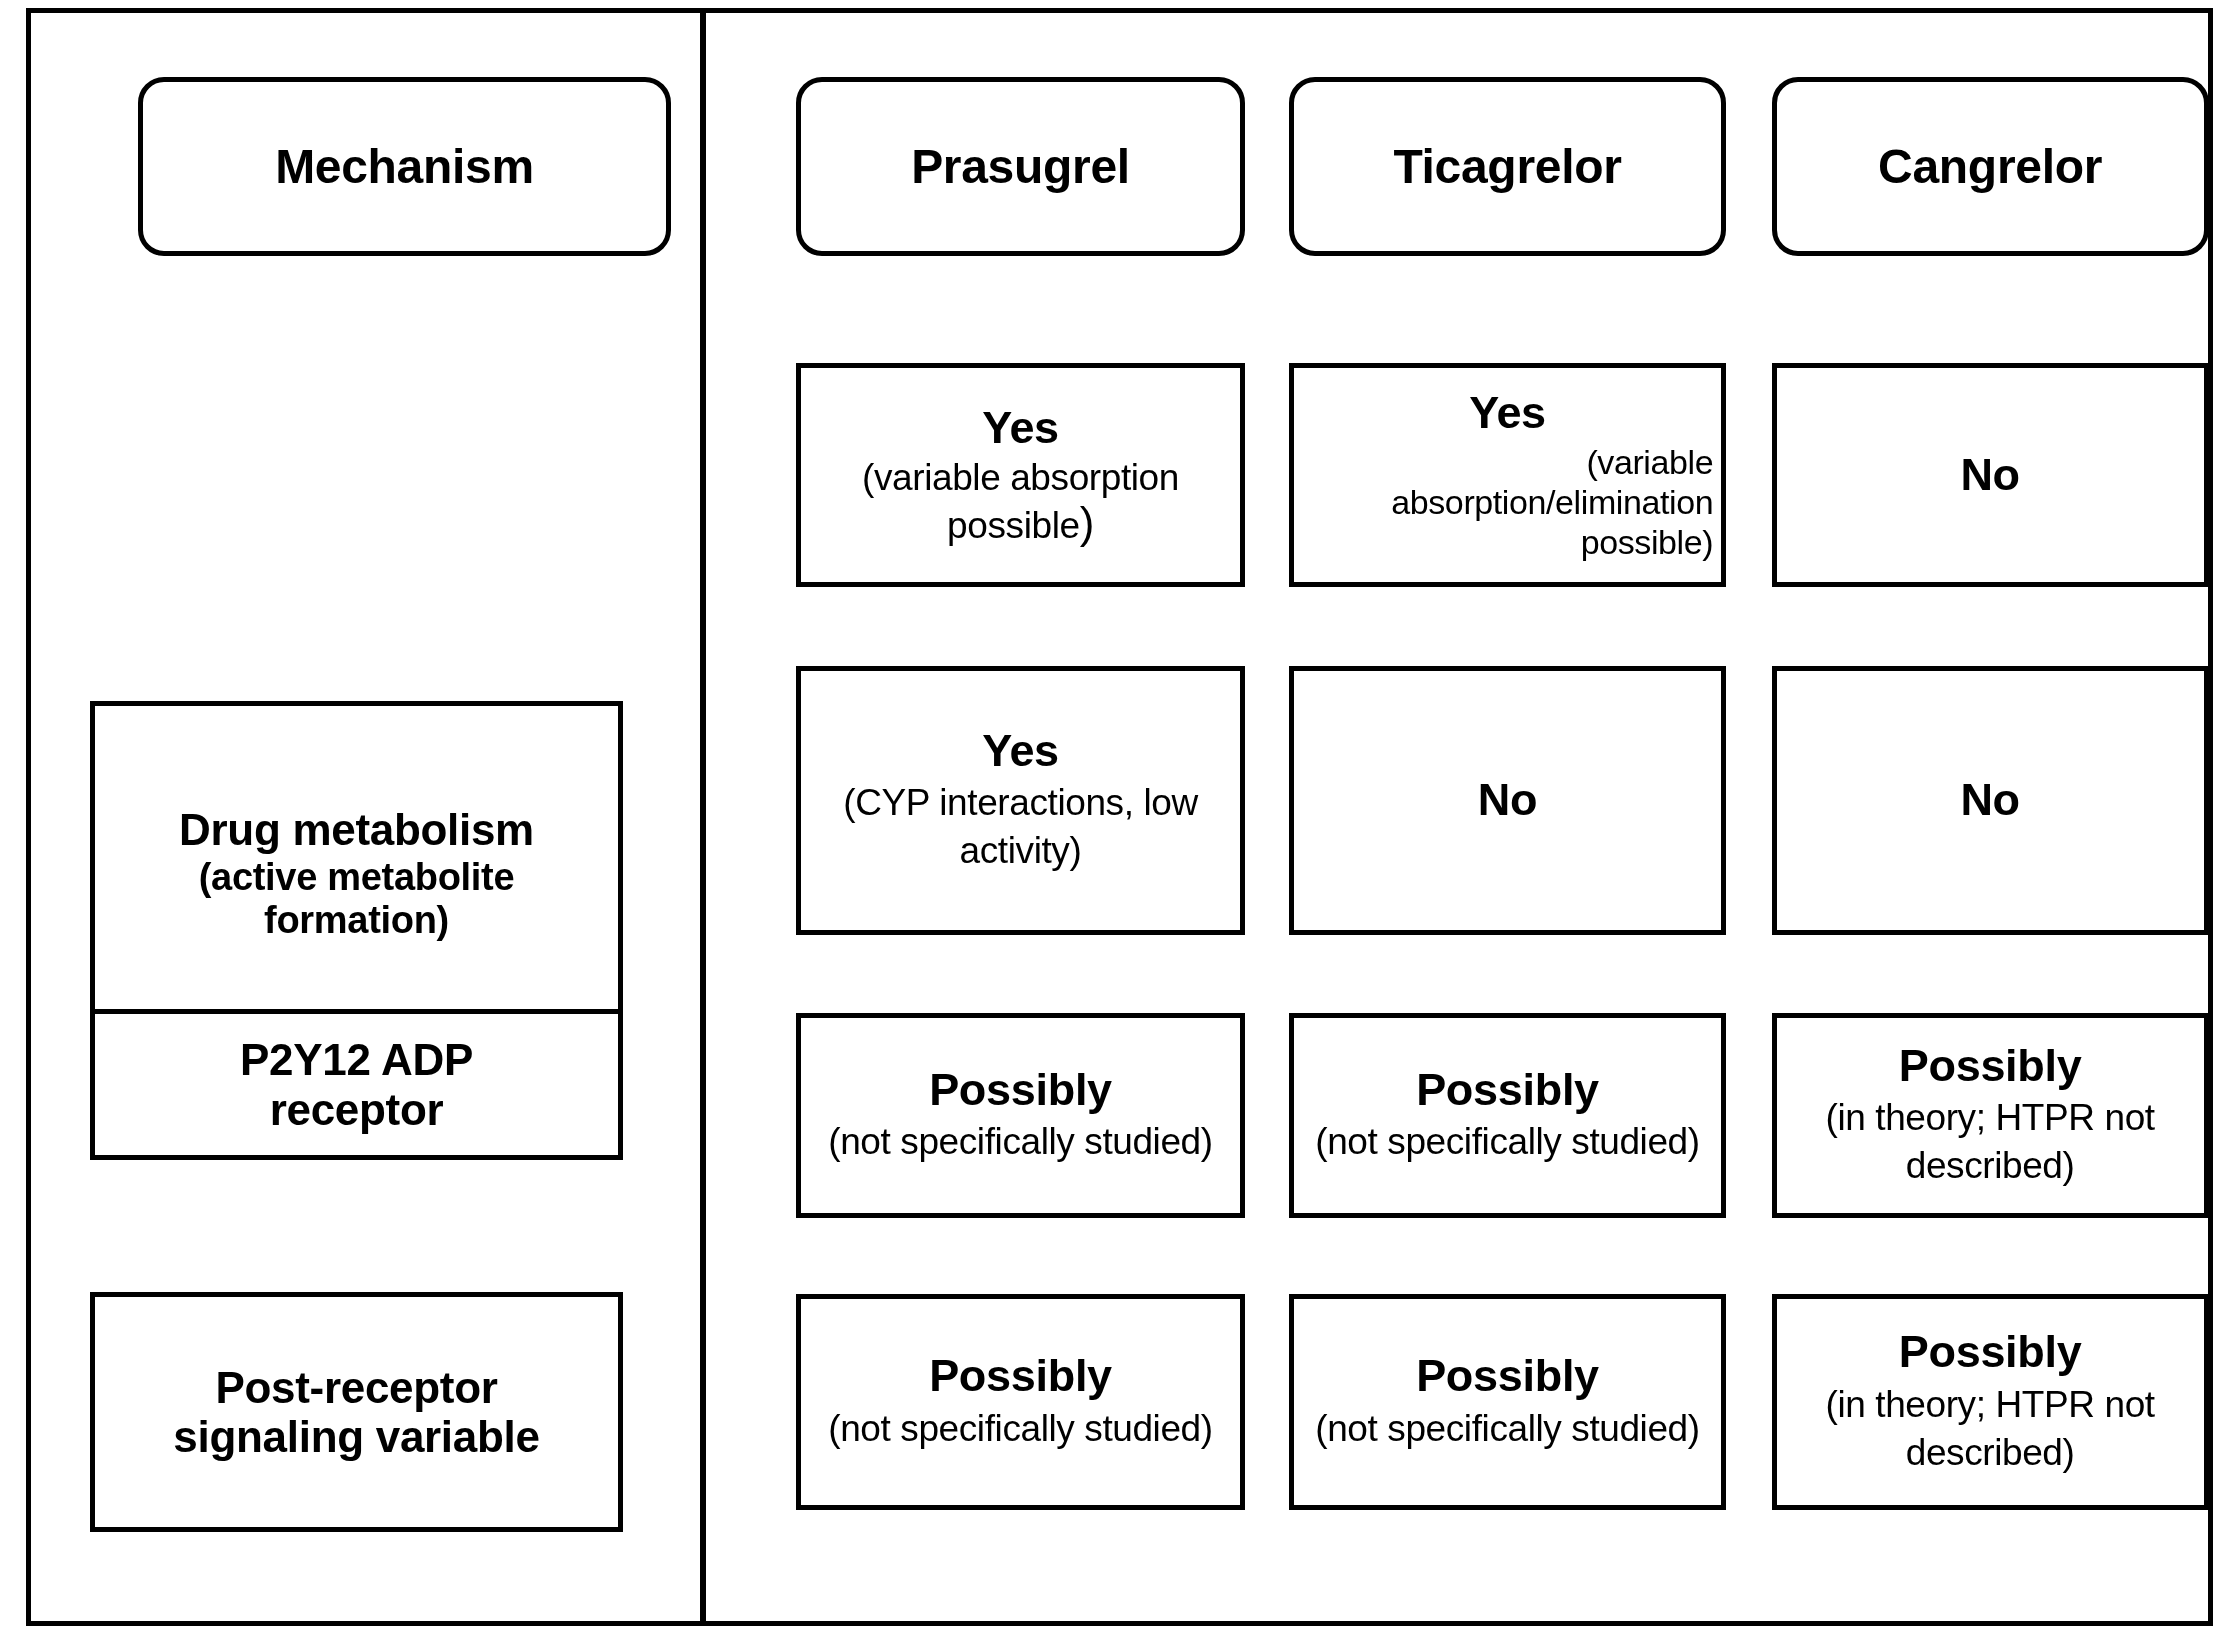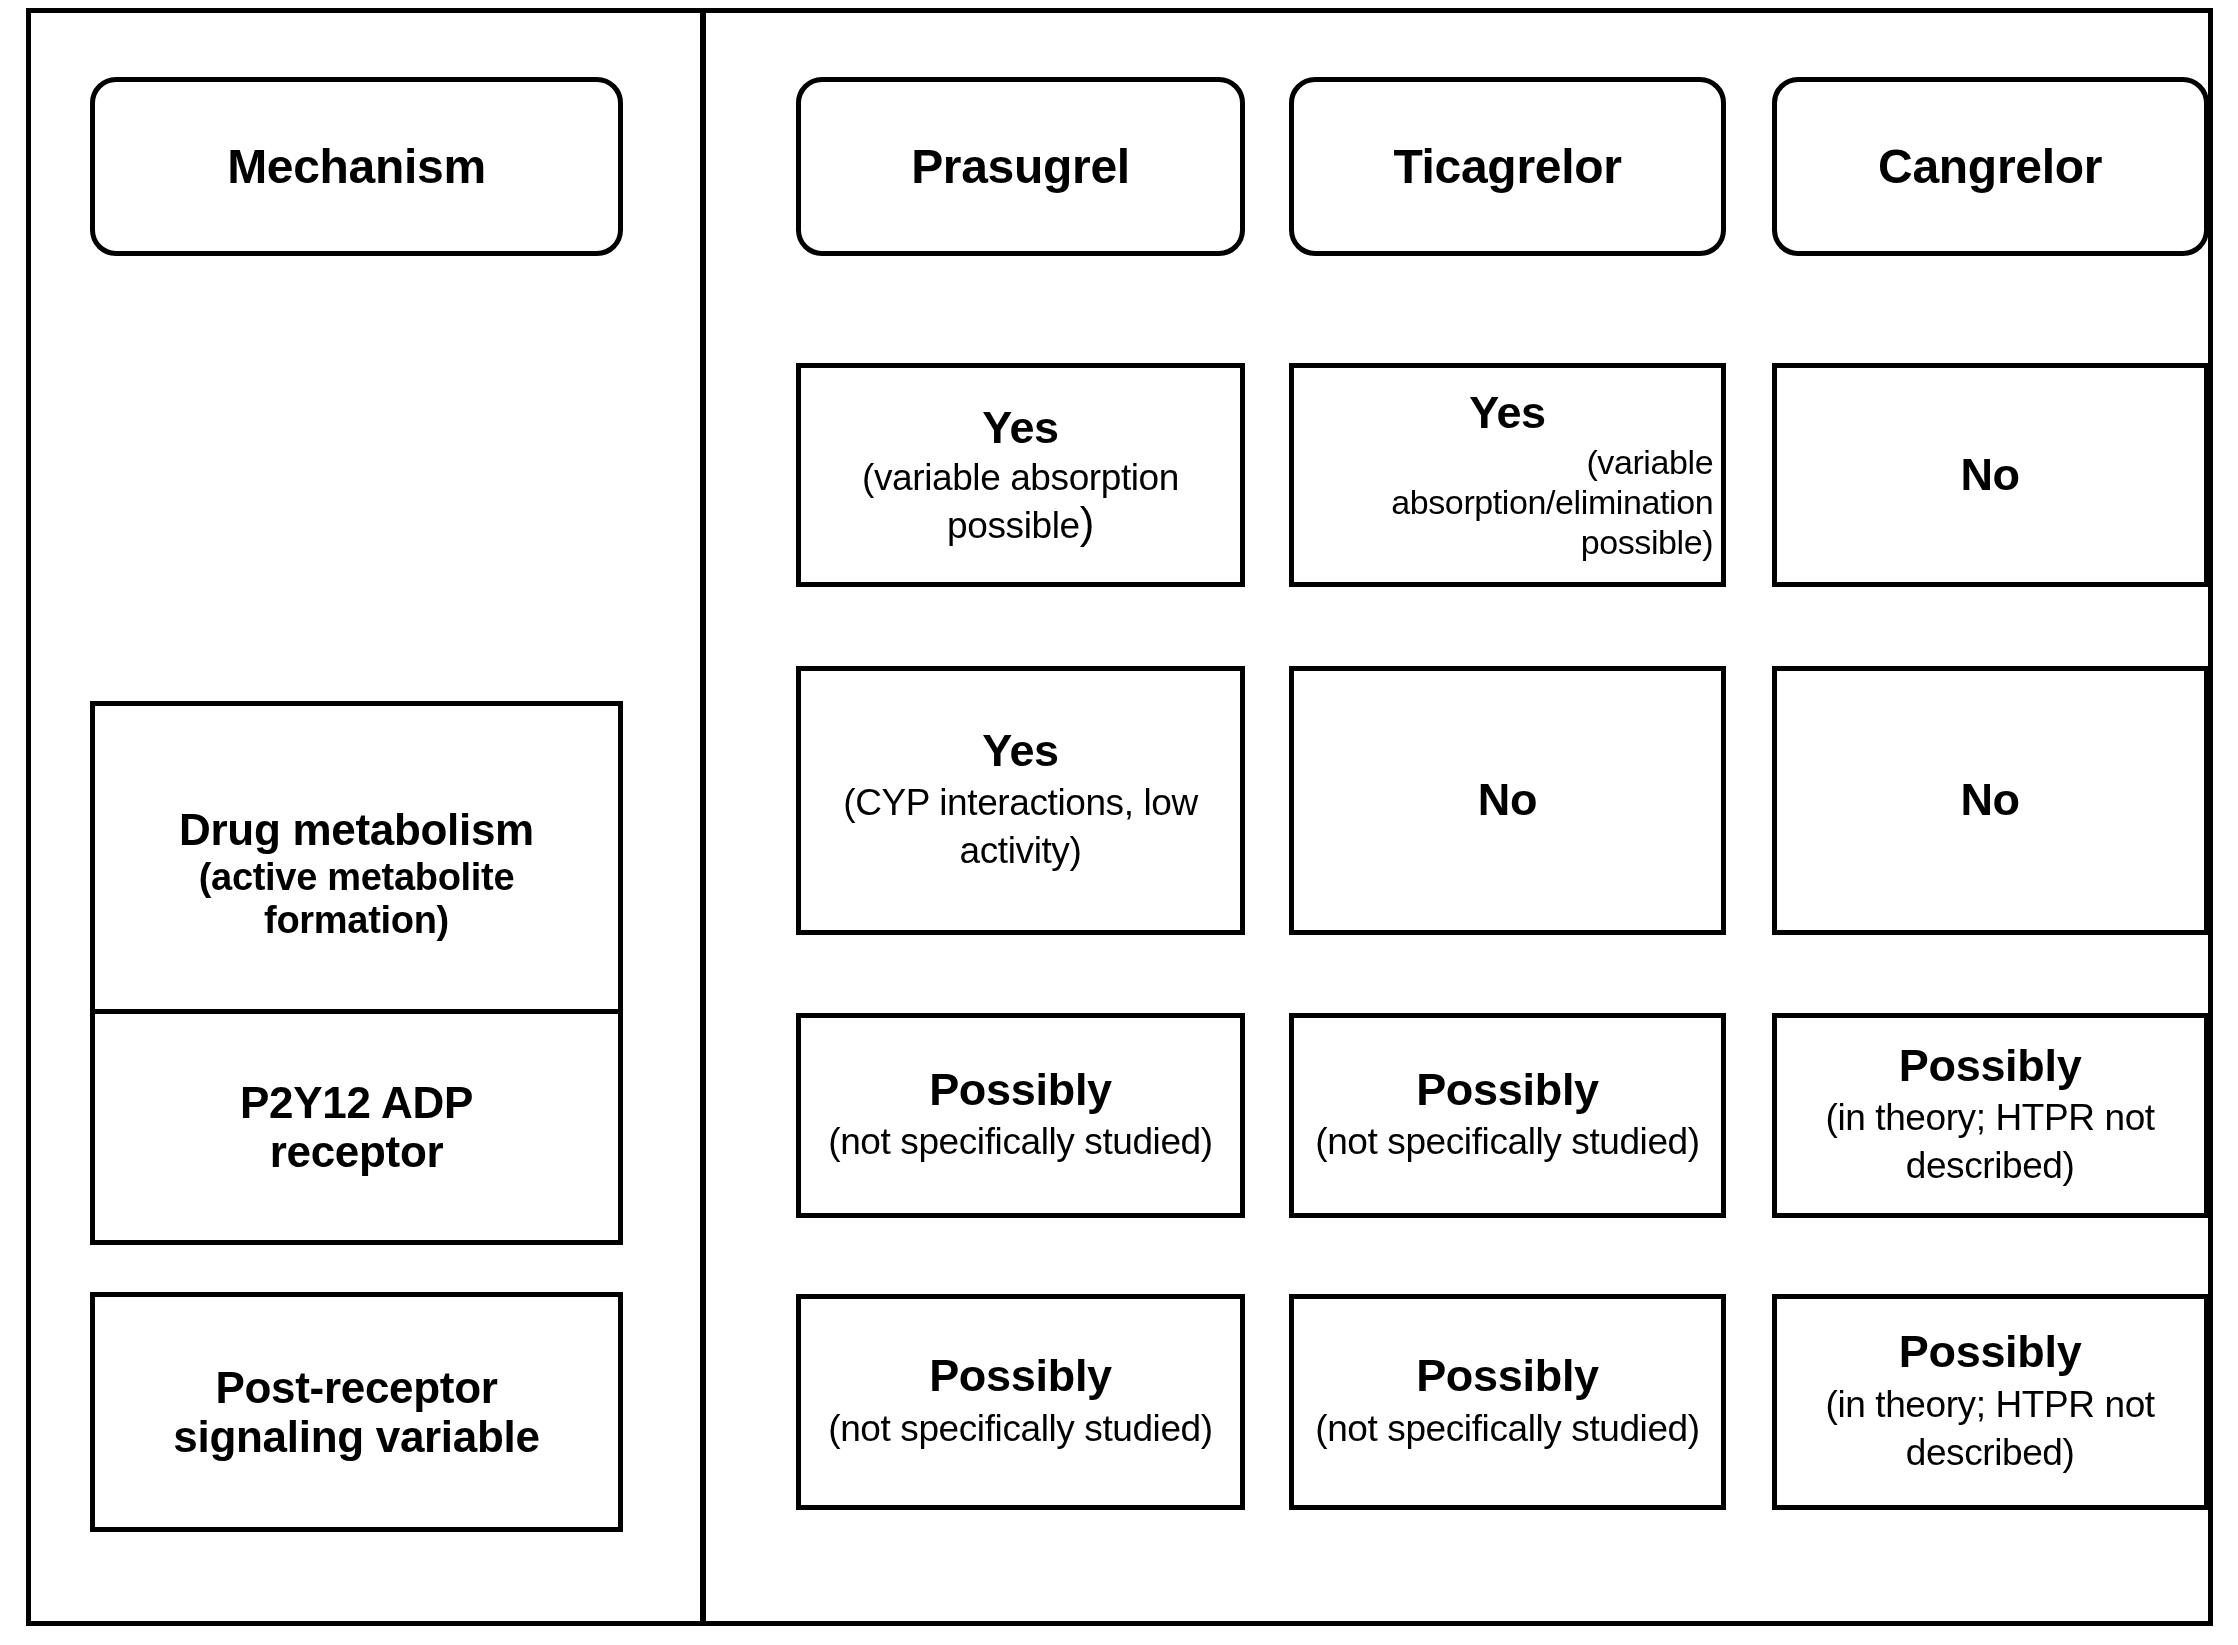--- a/index.html
+++ b/index.html
@@ -117,24 +117,24 @@
   .col-tic   { left: 1289px; width: 437px; }
   .col-can   { left: 1772px; width: 437px; padding-left: 7px; }
 
   
   .row-head  { top: 77px;  height: 179px; }
   .row-bio   { top: 363px;  height: 224px; }
   .row-met   { top: 666px; height: 269px; }
   .row-p2y   { top: 1013px; height: 205px; }
   .row-post  { top: 1294px; height: 216px; }
 
-  .row-head.col-mech { top: 77px; height: 179px; }
+  .row-head.col-mech { top: 77px; height: 179px; margin-left: 48px; }
   .row-bio.col-mech  { top: 364px; height: 221px; }
   .row-met.col-mech  { top: 701px; height: 344px; }
-  .row-p2y.col-mech  { top: 1009px; height: 236px; }
+  .row-p2y.col-mech  { top: 1009px; height: 151px; }
   .row-post.col-mech { top: 1292px; height: 240px; }
 </style>
 </head>
 <body>
 
 <div id="frame">
 
   <div class="outer-border"></div>
   <div class="column-divider"></div>
 

